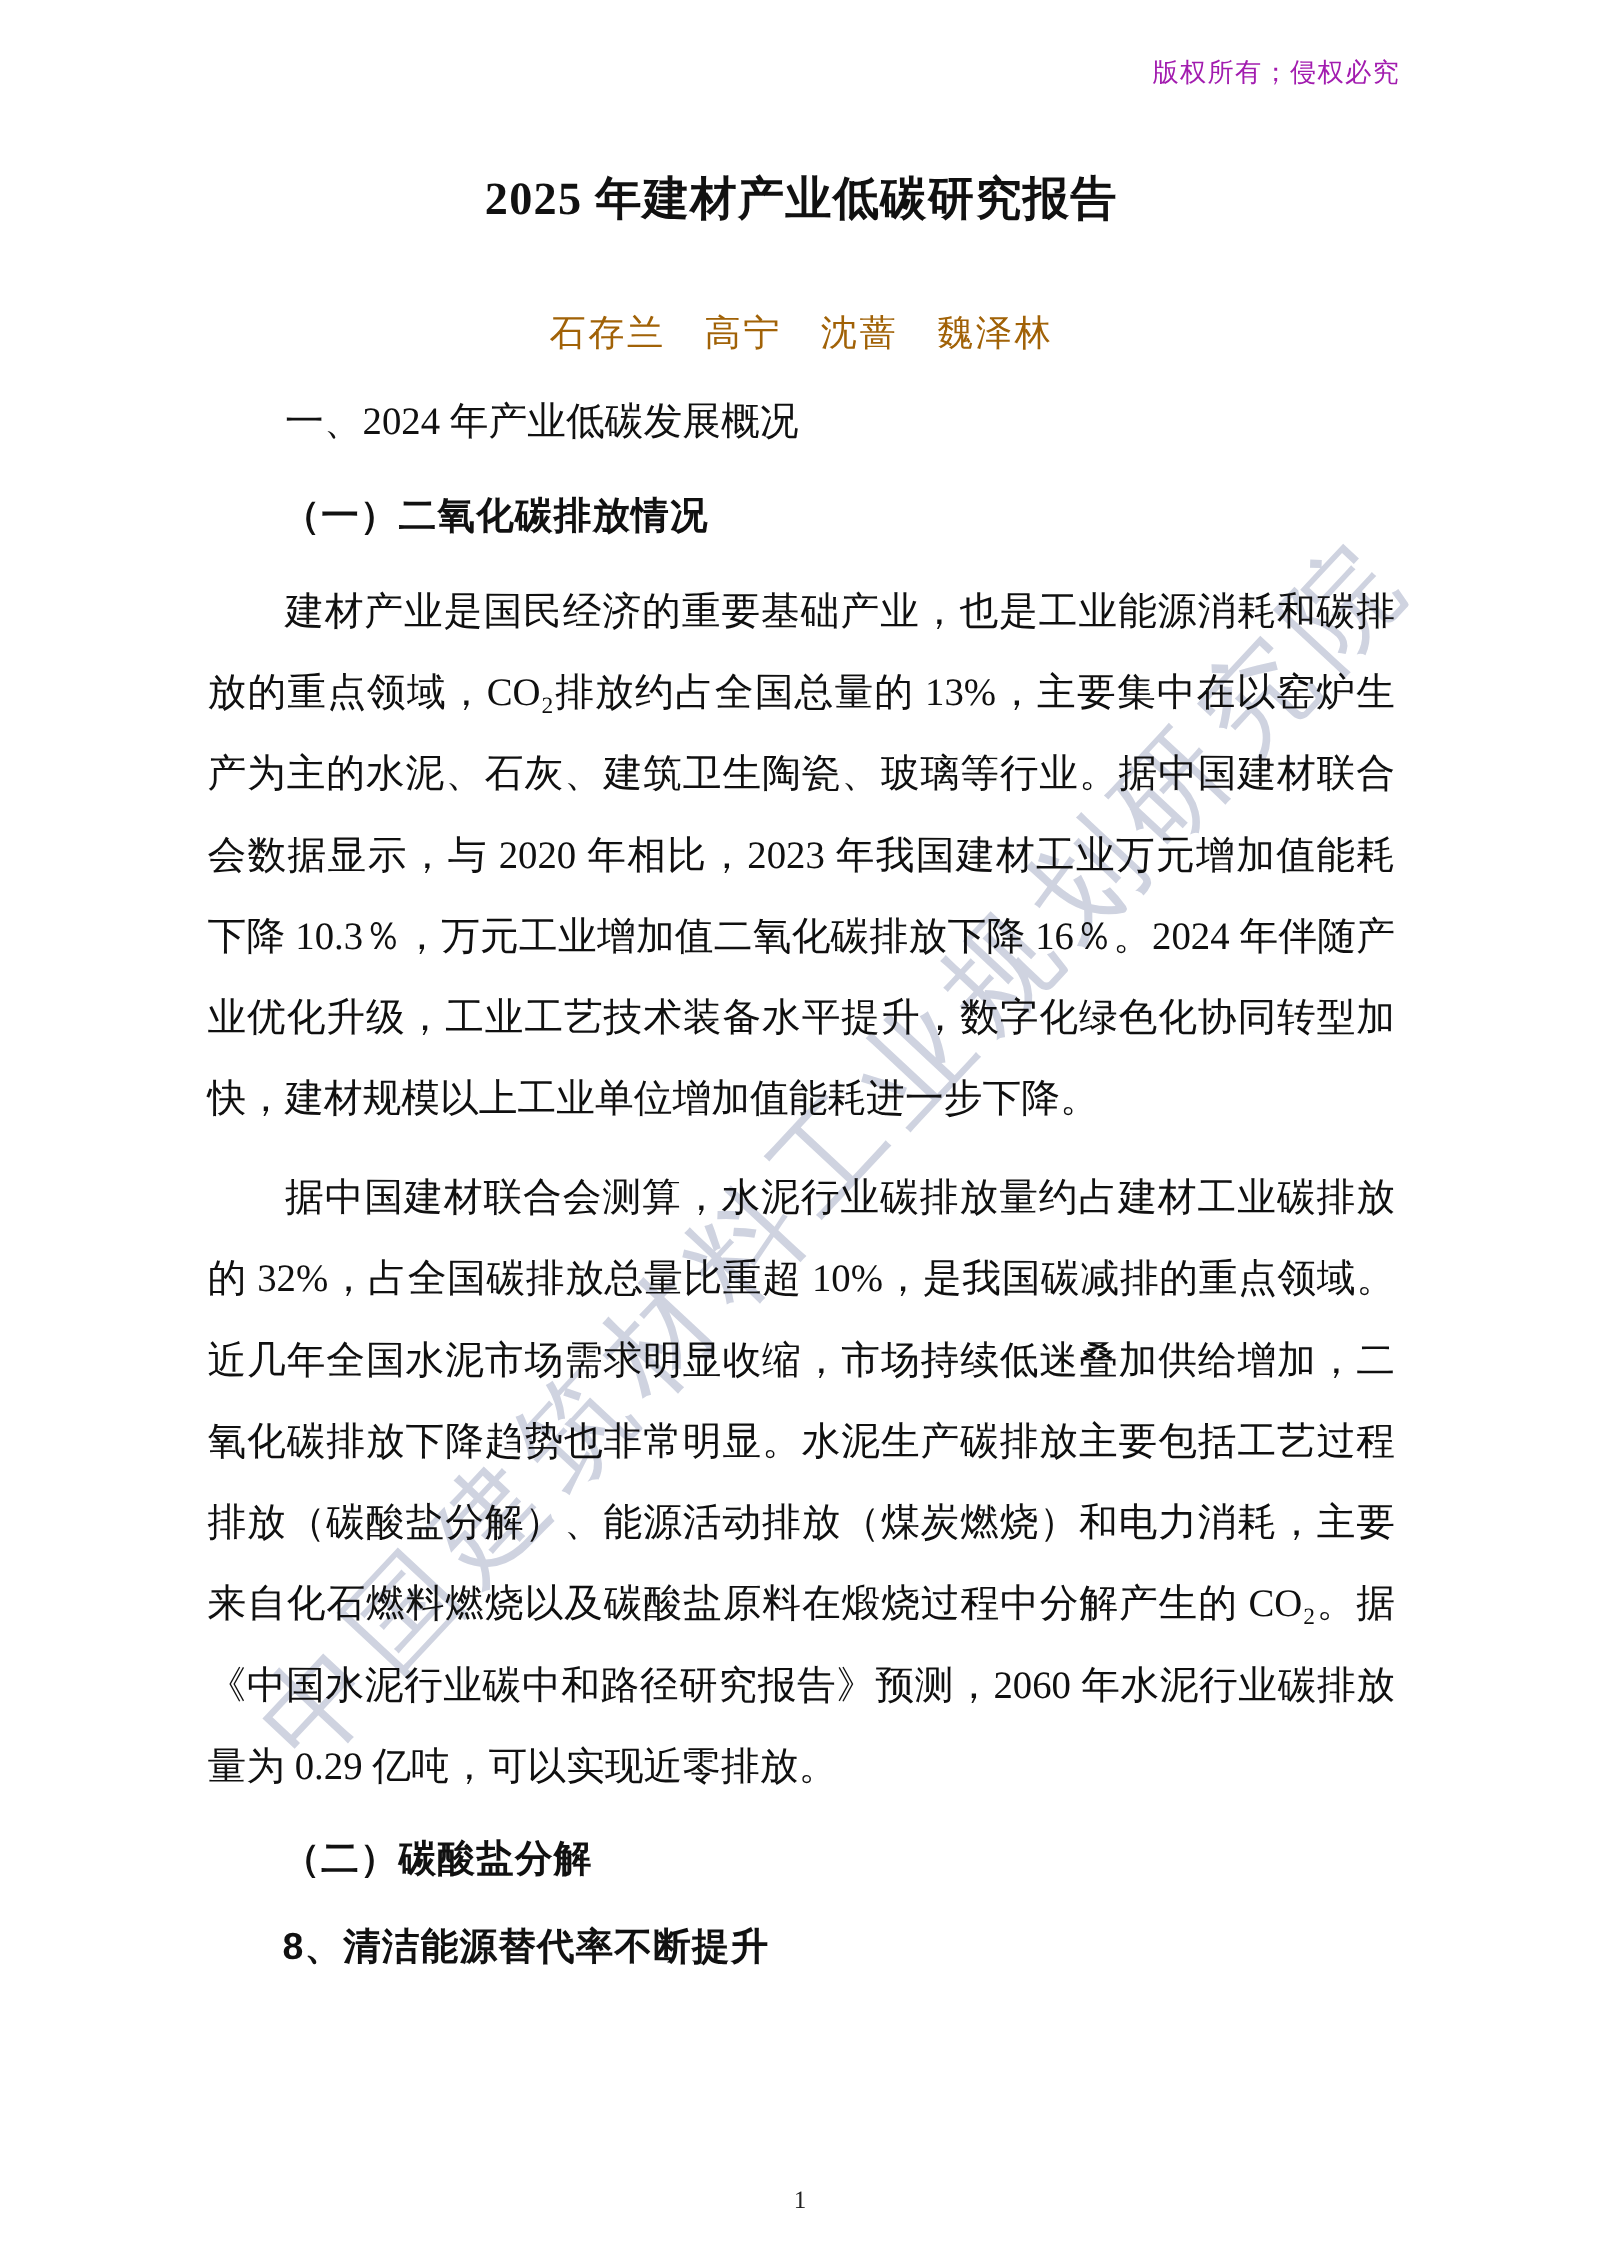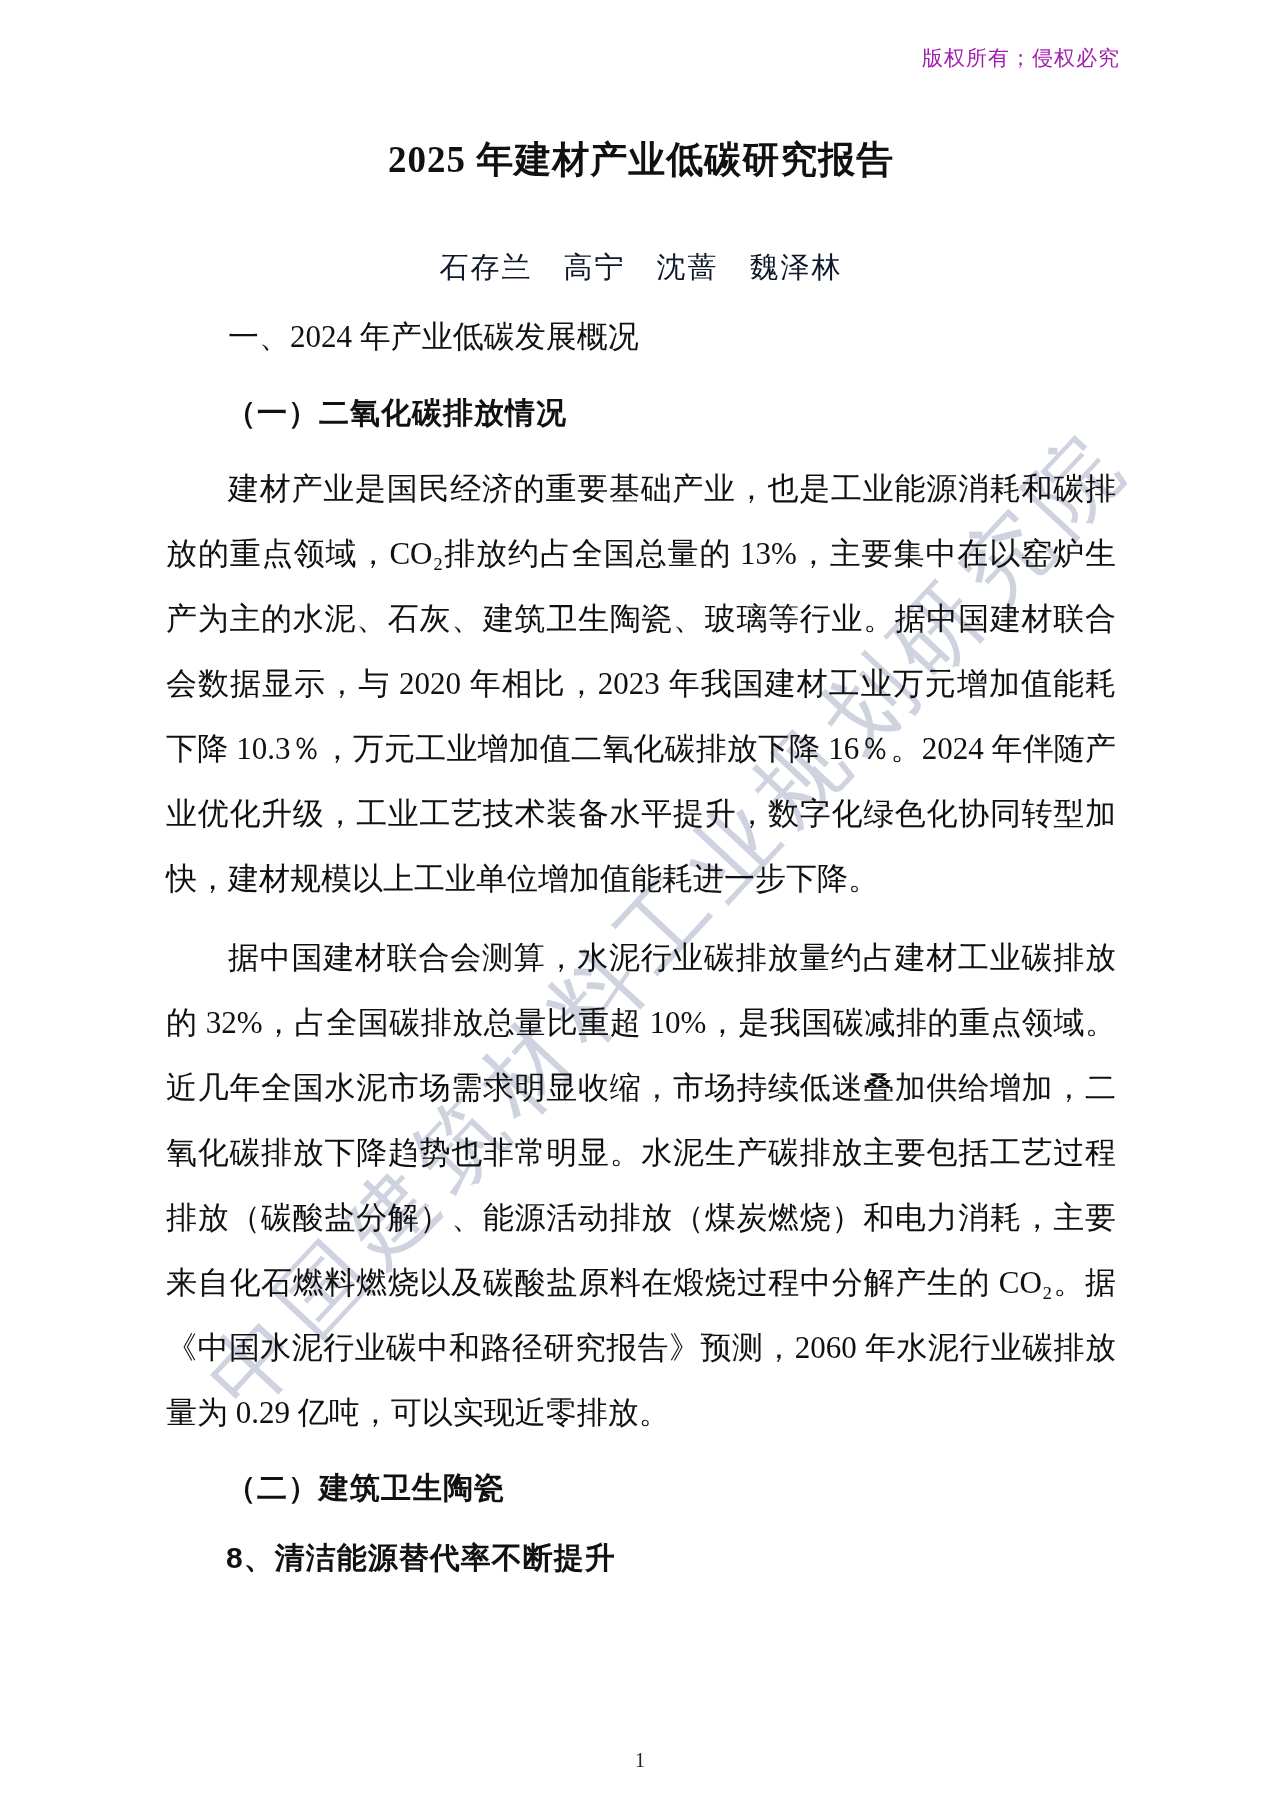--- a/index.html
+++ b/index.html
@@ -48,21 +48,21 @@
     line-height: 56px;
     font-weight: bold;
     text-align: center;
     letter-spacing: 1px;
   }
   .authors {
     margin-top: 58px;
     font-size: 29px;
     line-height: 42px;
     text-align: center;
-    color: #0f172a;
+    color: #a16207;
     letter-spacing: 2px;
   }
   .h-level1 {
     margin: 26px 0 0 0;
     font-size: 31px;
     line-height: 46px;
     font-weight: normal;
     text-indent: 2em;
   }
   .h-level2 {
@@ -114,21 +114,21 @@
     <div class="authors">石存兰　高宁　沈蔷　魏泽林</div>
 
     <h2 class="h-level1">一、2024 年产业低碳发展概况</h2>
 
     <h3 class="h-level2">（一）二氧化碳排放情况</h3>
 
     <p class="para first">建材产业是国民经济的重要基础产业，也是工业能源消耗和碳排放的重点领域，CO₂排放约占全国总量的 13%，主要集中在以窑炉生产为主的水泥、石灰、建筑卫生陶瓷、玻璃等行业。据中国建材联合会数据显示，与 2020 年相比，2023 年我国建材工业万元增加值能耗下降 10.3％，万元工业增加值二氧化碳排放下降 16％。2024 年伴随产业优化升级，工业工艺技术装备水平提升，数字化绿色化协同转型加快，建材规模以上工业单位增加值能耗进一步下降。</p>
 
     <p class="para mid">据中国建材联合会测算，水泥行业碳排放量约占建材工业碳排放的 32%，占全国碳排放总量比重超 10%，是我国碳减排的重点领域。近几年全国水泥市场需求明显收缩，市场持续低迷叠加供给增加，二氧化碳排放下降趋势也非常明显。水泥生产碳排放主要包括工艺过程排放（碳酸盐分解）、能源活动排放（煤炭燃烧）和电力消耗，主要来自化石燃料燃烧以及碳酸盐原料在煅烧过程中分解产生的 CO₂。据《中国水泥行业碳中和路径研究报告》预测，2060 年水泥行业碳排放量为 0.29 亿吨，可以实现近零排放。</p>
 
-    <h3 class="h-level2 h-sub2">（二）建筑卫生陶瓷</h3>
+    <h3 class="h-level2 h-sub2">（二）碳酸盐分解</h3>
 
     <h4 class="h-level2 h-point">8、清洁能源替代率不断提升</h4>
 
 
   </div>
 
   <div class="pagenum">1</div>
 
 </div>
 

